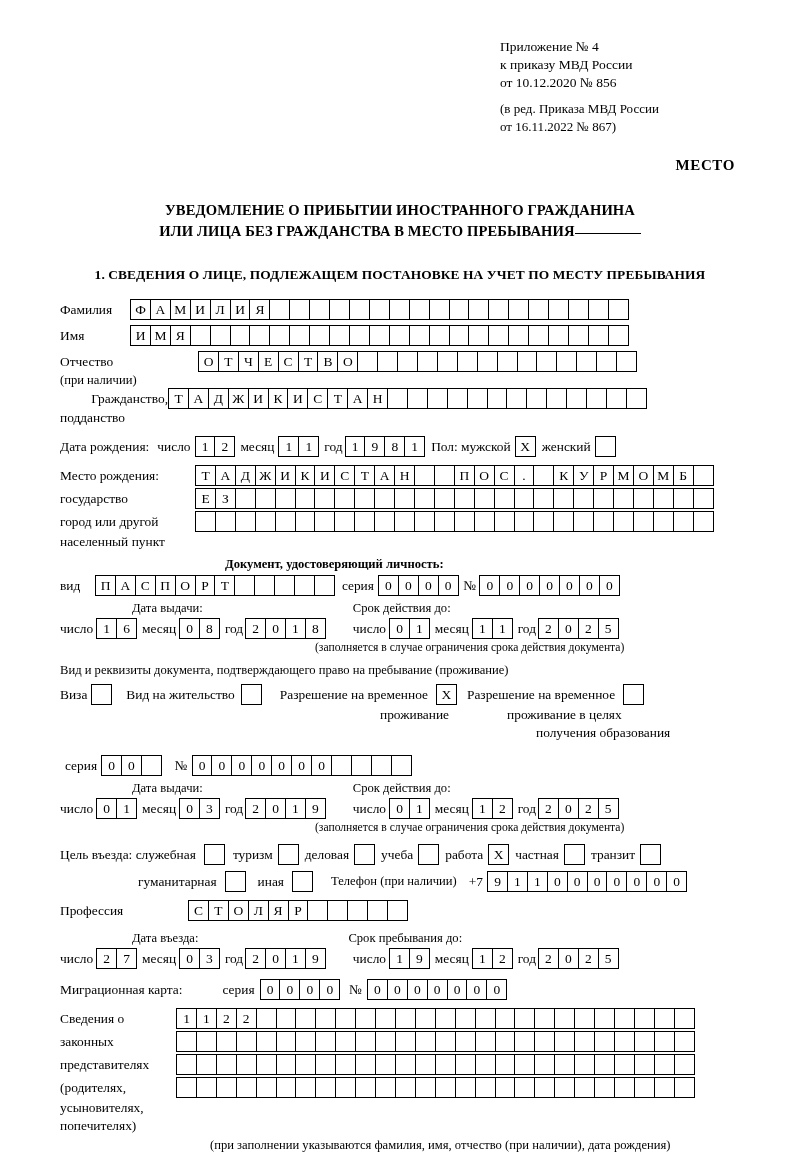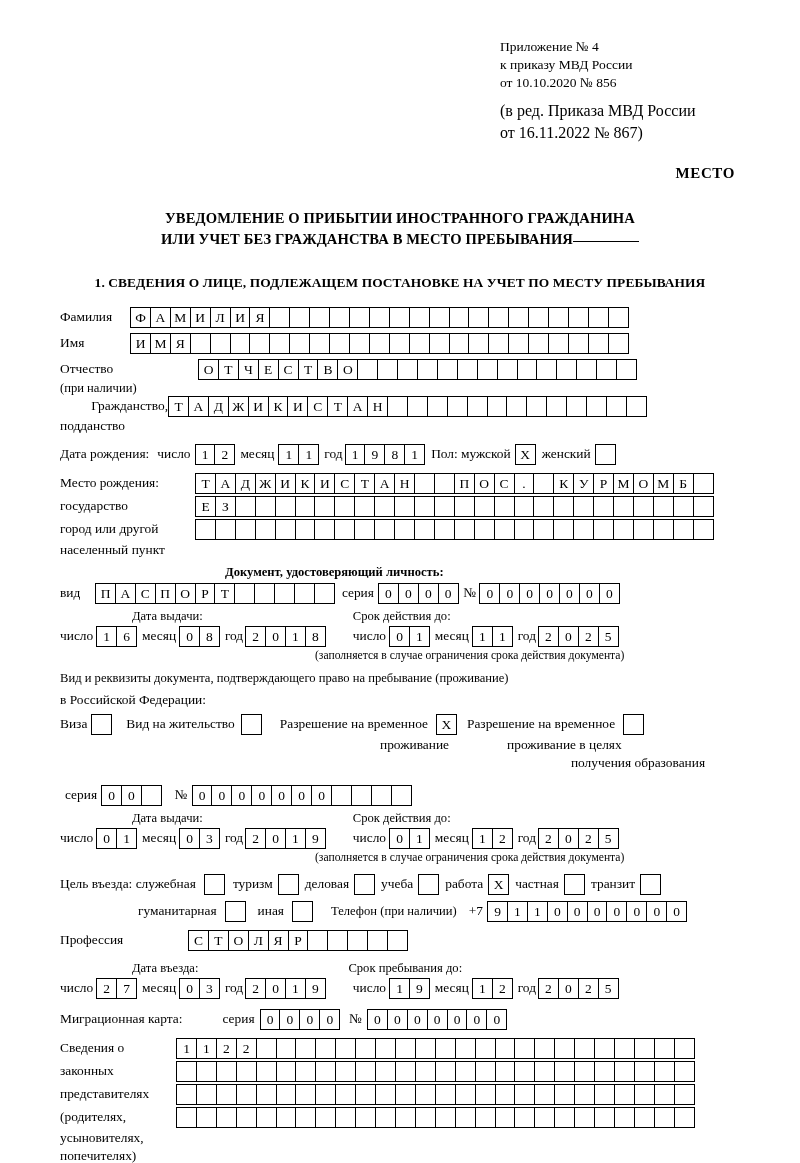--- a/index.html
+++ b/index.html
@@ -17,21 +17,21 @@
     padding:38px 60px 10px 60px;
   }
   
   .hdr{
     margin-left:auto;
     width:240px;
     font-size:13.5px;
     line-height:1.32;
     text-align:left;
   }
-  .hdr .small{font-size:16px;}
+  .hdr .small{font-size:13px;}
   .hdr .gap{height:9px;}
   .forma{
     text-align:right;
     font-weight:bold;
     font-size:15px;
     letter-spacing:.6px;
     margin-top:22px;
     padding-right:5px;
   }
   .title{
@@ -85,31 +85,31 @@
   .fsmall{font-size:12.6px;}
 </style>
 </head>
 <body>
 
 <div class="page">
 
   <div class="hdr">
     <div>Приложение № 4</div>
     <div>к приказу МВД России</div>
-    <div>от 10.10.2020 № 856</div>
+    <div>от 10.12.2020 № 856</div>
     <div class="gap"></div>
     <div class="small">(в ред. Приказа МВД России</div>
     <div class="small">от 16.11.2022 № 867)</div>
   </div>
 
   <div class="forma">МЕСТО</div>
 
   <div class="title">
     <div>УВЕДОМЛЕНИЕ О ПРИБЫТИИ ИНОСТРАННОГО ГРАЖДАНИНА</div>
-    <div><span>ИЛИ УЧЕТ БЕЗ ГРАЖДАНСТВА В МЕСТО ПРЕБЫВАНИЯ</span><span class="ul"></span></div>
+    <div><span>ИЛИ ЛИЦА БЕЗ ГРАЖДАНСТВА В МЕСТО ПРЕБЫВАНИЯ</span><span class="ul"></span></div>
   </div>
 
   <div class="section1">1. СВЕДЕНИЯ О ЛИЦЕ, ПОДЛЕЖАЩЕМ ПОСТАНОВКЕ НА УЧЕТ ПО МЕСТУ ПРЕБЫВАНИЯ</div>
 
   <div id="form-body" style="margin-top:16px;">
       <div class="row" style="margin-top: 0px;">
         <span class="lbl " style="width: 70px;">Фамилия</span>
         <div class="boxes">
           <div class="bx">Ф</div>
           <div class="bx">А</div>
@@ -457,23 +457,20 @@
         </div>
       </div>
       <div class="row" style="margin-top: 2px;">
         <span style="display: inline-block; width: 255px;"></span>
         <span class="lbl note">(заполняется в случае ограничения срока действия документа)</span>
       </div>
       <div class="row" style="margin-top: 9px;">
         <span class="lbl fsmall">Вид и реквизиты документа, подтверждающего право на пребывание (проживание)</span>
       </div>
       <div class="row" style="margin-top: 6px;">
-        <span class="lbl ">в Российской Федерации:</span>
-      </div>
-      <div class="row" style="margin-top: 6px;">
         <span class="lbl ">Виза</span>
         <span style="display: inline-block; width: 4px;"></span>
         <span class="chk"></span>
         <span style="display: inline-block; width: 14px;"></span>
         <span class="lbl ">Вид на жительство</span>
         <span style="display: inline-block; width: 6px;"></span>
         <span class="chk"></span>
         <span style="display: inline-block; width: 18px;"></span>
         <span class="lbl ">Разрешение на временное</span>
         <span style="display: inline-block; width: 8px;"></span>
@@ -482,21 +479,21 @@
         <span class="lbl ">Разрешение на временное</span>
         <span style="display: inline-block; width: 8px;"></span>
         <span class="chk"></span>
       </div>
       <div class="row" style="margin-top: 2px;">
         <span style="display: inline-block; width: 320px;"></span>
         <span class="lbl ">проживание</span>
         <span style="display: inline-block; width: 58px;"></span>
         <span class="lbl ">проживание в целях</span>
       </div>
-      <div class="row" style="margin-top: 2px; justify-content: center;">
+      <div class="row" style="margin-top: 2px;">
         <span style="display: inline-block; width: 476px;"></span>
         <span class="lbl ">получения образования</span>
       </div>
       <div class="row" style="margin-top: 14px; margin-left: 5px;">
         <span style="display: inline-block; width: 0px;"></span>
         <span class="lbl ">серия</span>
         <span style="display: inline-block; width: 4px;"></span>
         <div class="boxes">
           <div class="bx">0</div>
           <div class="bx">0</div>

